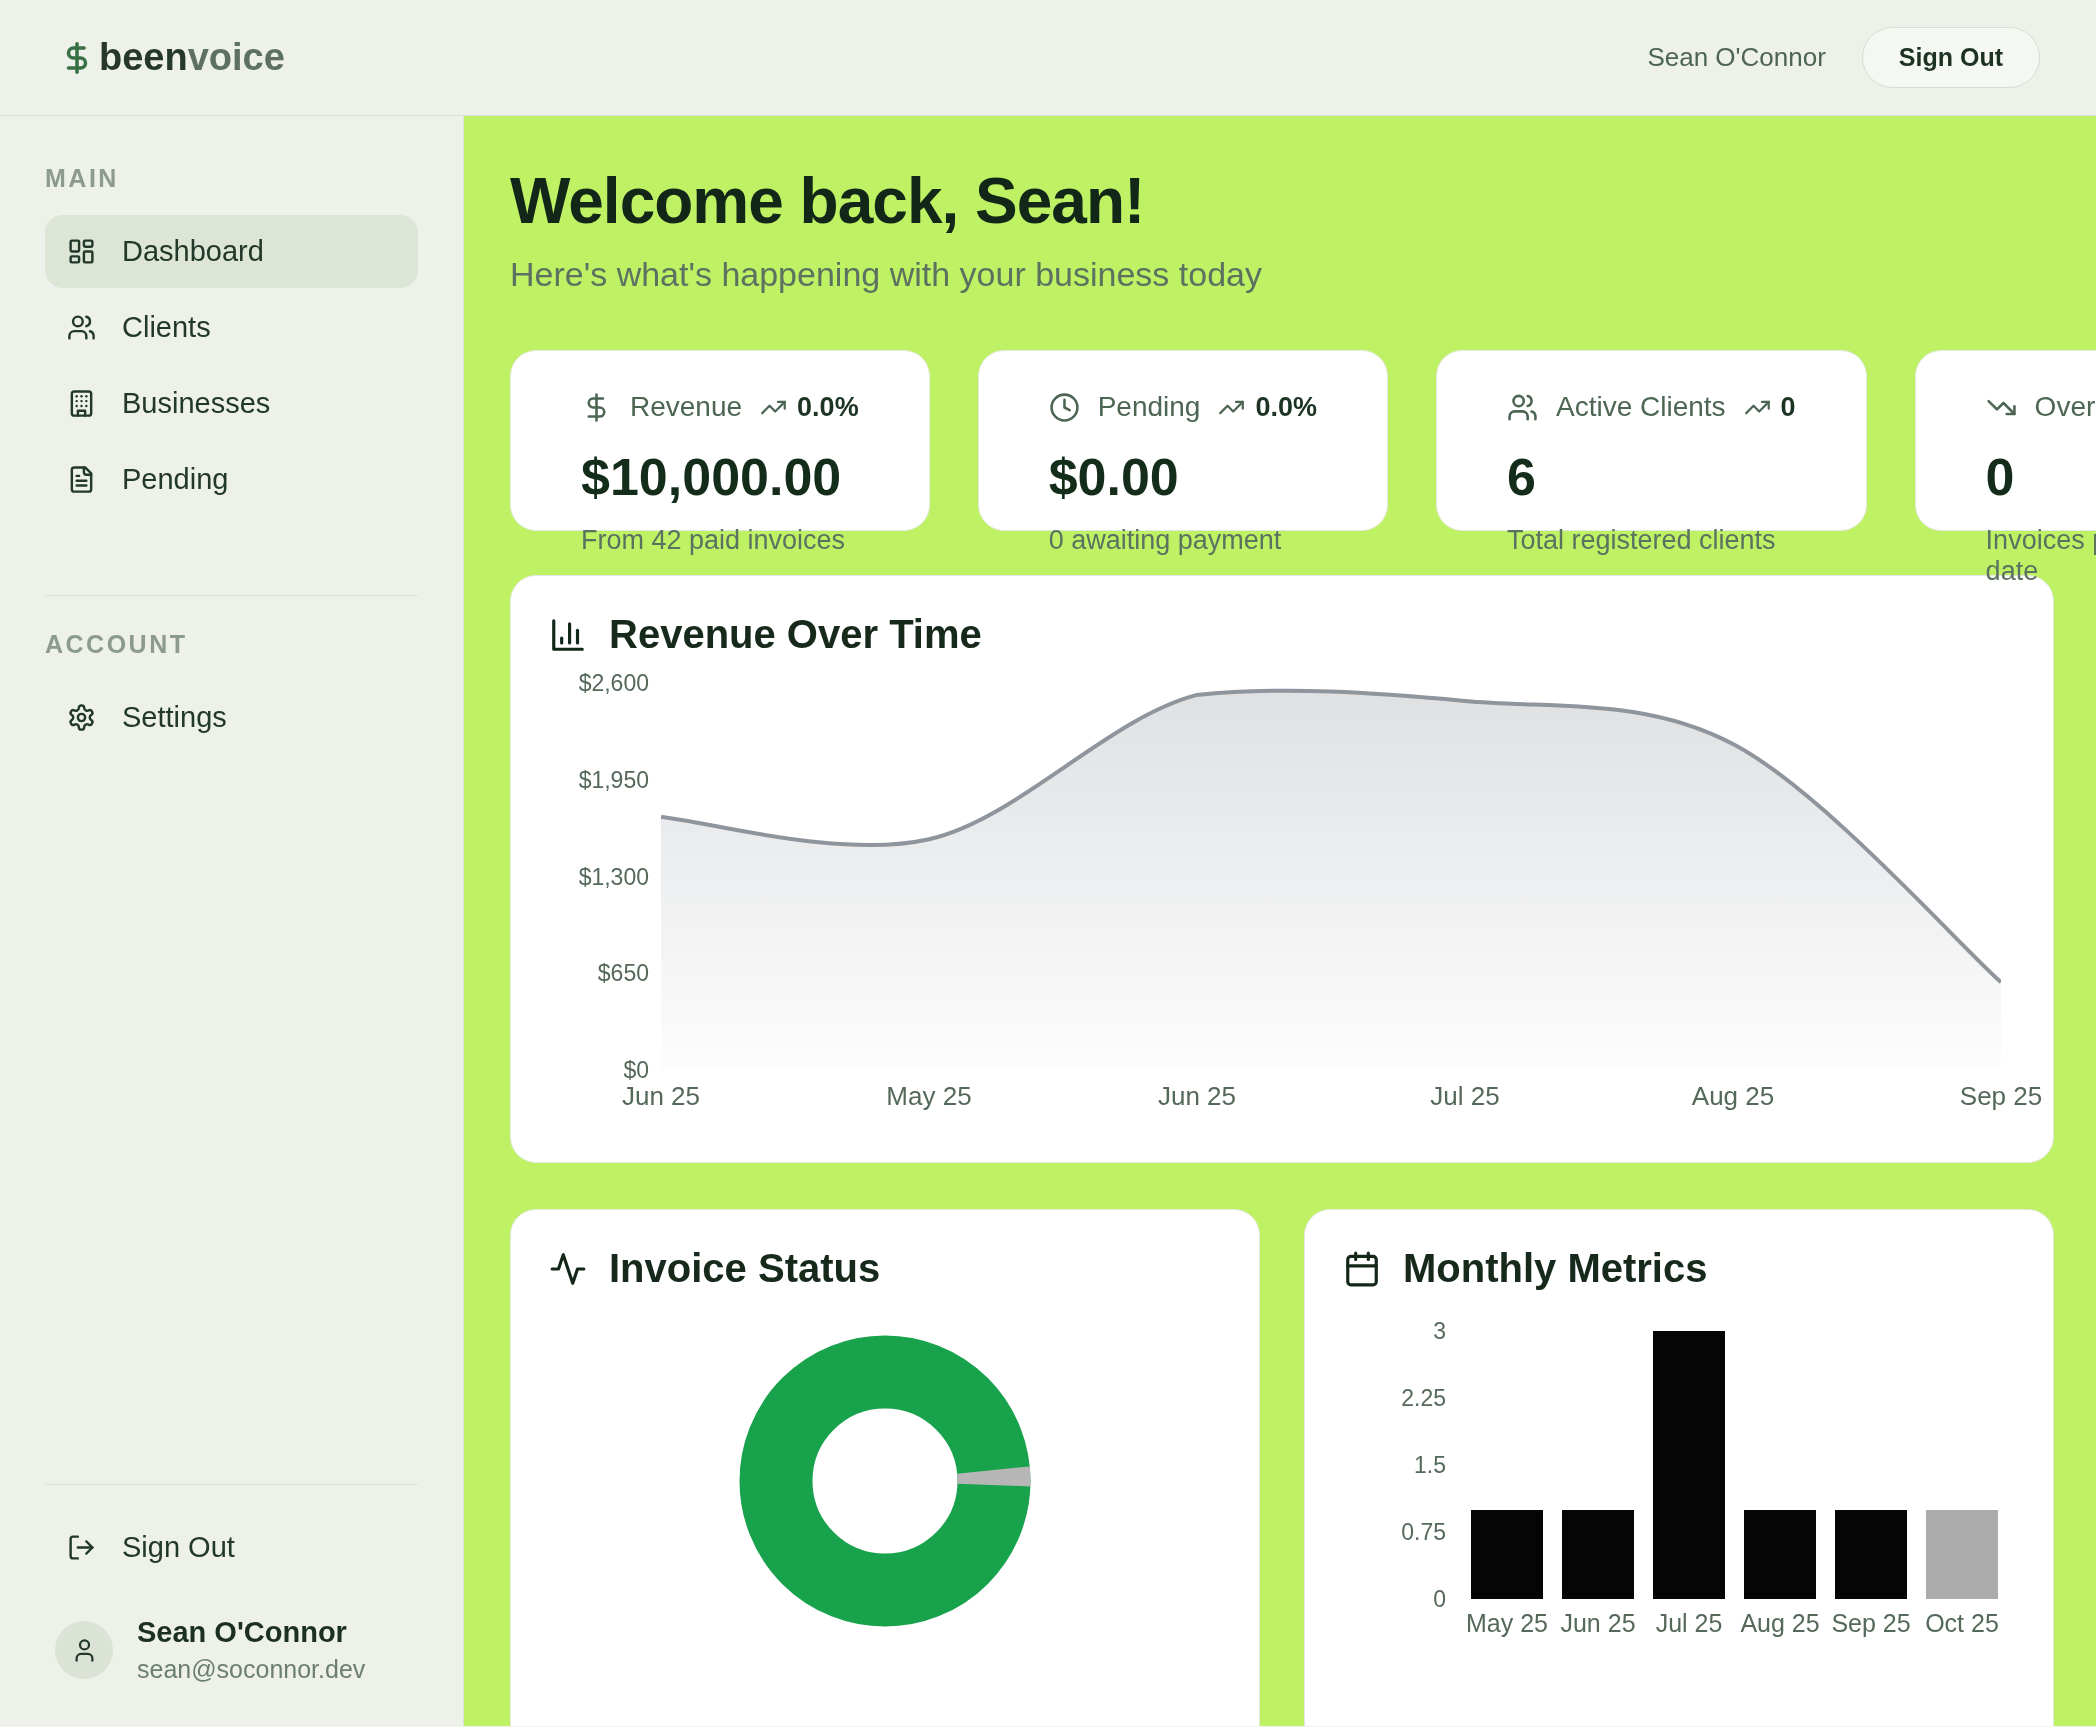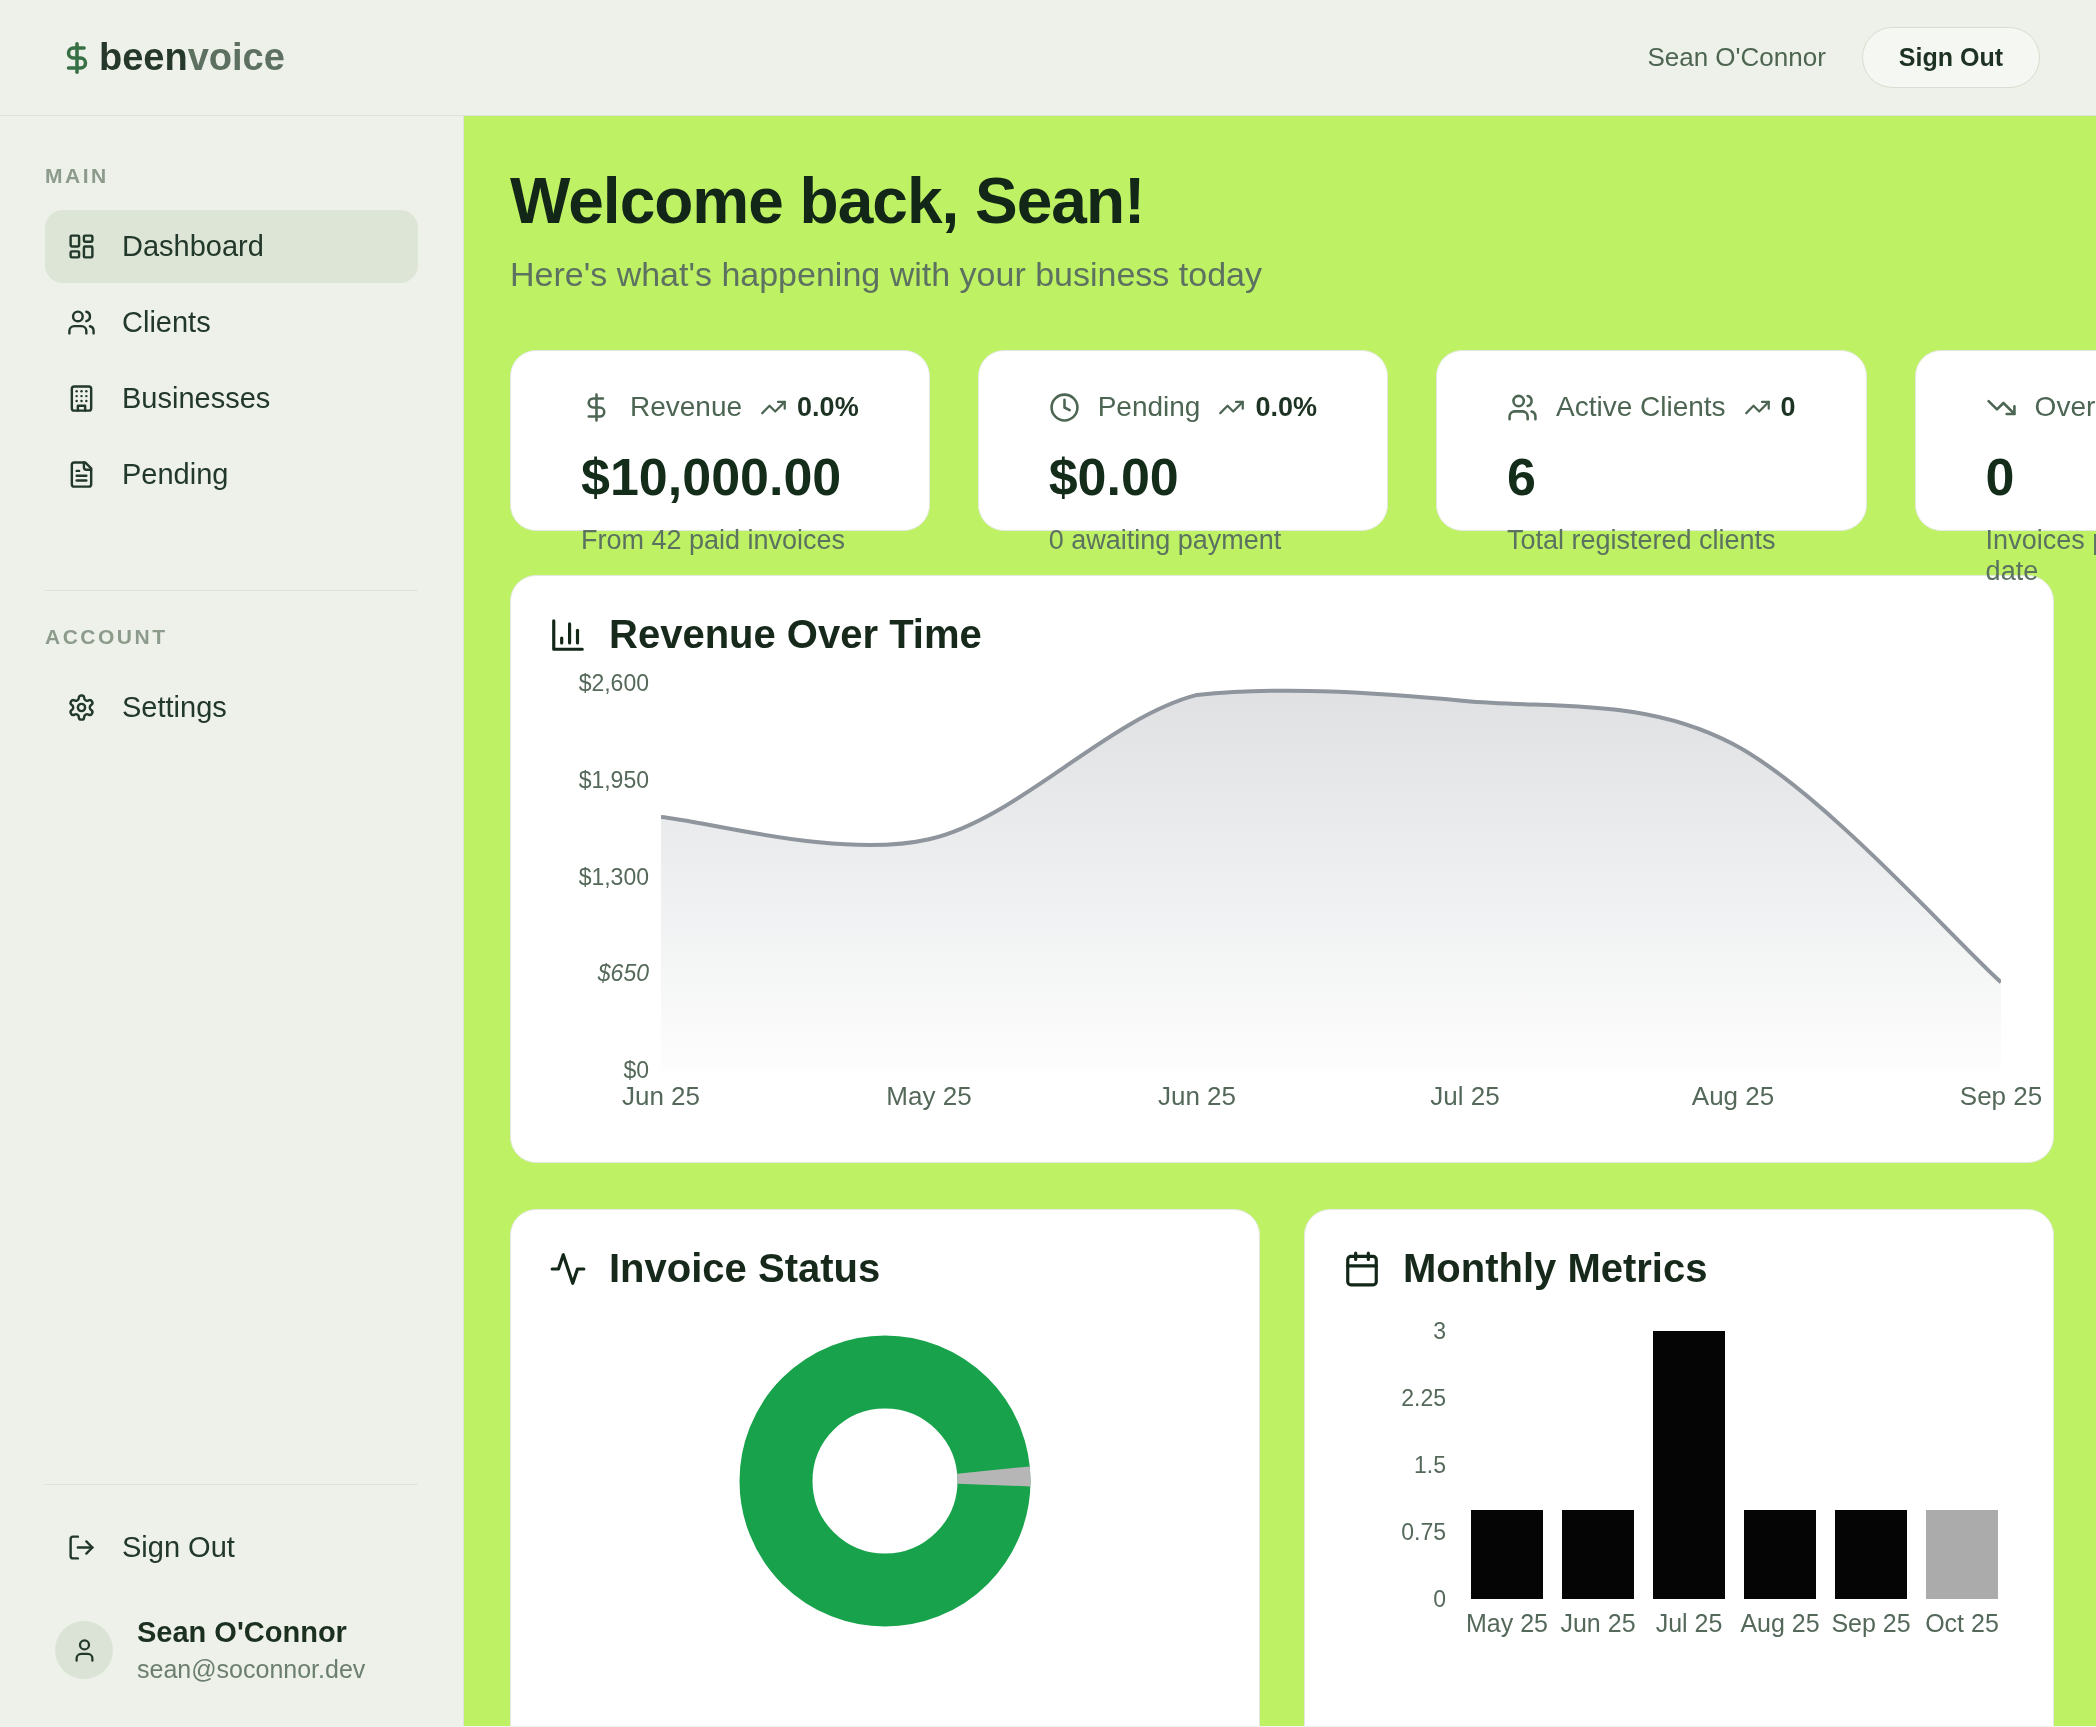--- a/index.html
+++ b/index.html
@@ -21,21 +21,21 @@
   .header-user { font-size:26px; color:#4d6551; }
   .signout-btn { font-size:25px; font-weight:600; color:#1e3223; background:#f5f8f2;
                  border:1.5px solid #d7ddd0; border-radius:999px; padding:15px 36px; cursor:pointer; }
 
   
   .shell { display:flex; height:1610px; }
 
   
   .sidebar { width:464px; flex:none; background:#edf1e9; border-right:1px solid #dde3d6;
              padding:48px 45px 42px 45px; display:flex; flex-direction:column; }
-  .section-label { font-size:21px; font-weight:600; letter-spacing:2.5px; color:#8c9b8b; margin-bottom:22px; }
+  .section-label { font-size:25px; font-weight:600; letter-spacing:2.5px; color:#8c9b8b; margin-bottom:22px; }
   .nav-item { height:73px; border-radius:18px; display:flex; align-items:center; gap:26px;
               padding:8px 22px; font-size:29px; font-weight:500; color:#22382a; margin-bottom:3px; cursor:pointer; }
   .nav-item.active { background:#dde5d7; }
   .nav-item .icon { width:29px; height:29px; }
   .side-divider { border:none; border-top:1px solid #dde3d6; margin:76px 0 34px 0; }
   .sidebar-bottom { margin-top:auto; }
   .sidebar-bottom .side-divider { margin:0 0 26px 0; }
   .user-row { display:flex; align-items:center; gap:24px; margin-top:32px; padding:0 10px; }
   .avatar { width:58px; height:58px; border-radius:50%; background:#dbe3d6; color:#22382a;
             display:flex; align-items:center; justify-content:center; }
@@ -320,21 +320,21 @@
               <path d="M8 17v-3"></path>
             </svg>
         </span>
         <span>Revenue Over Time</span>
       </div>
       <div class="rev-wrap">
         <div class="rev-yaxis">
             <span class="ytick" style="top: 0%;">$2,600</span>
             <span class="ytick" style="top: 25%;">$1,950</span>
             <span class="ytick" style="top: 50%;">$1,300</span>
-            <span class="ytick" style="top: 75%; font-style: italic;">$650</span>
+            <span class="ytick" style="top: 75%;">$650</span>
             <span class="ytick" style="top: 100%;">$0</span>
           </div>
         <div class="rev-plot">
           <svg viewBox="0 0 1330 387" preserveAspectRatio="none">
             <defs>
               <linearGradient id="gradFill" x1="0" y1="0" x2="0" y2="1">
                 <stop offset="0%" stop-opacity="0.32" stop-color="#9aa0a6"></stop>
                 <stop offset="100%" stop-opacity="0.02" stop-color="#9aa0a6"></stop>
               </linearGradient>
             </defs>

